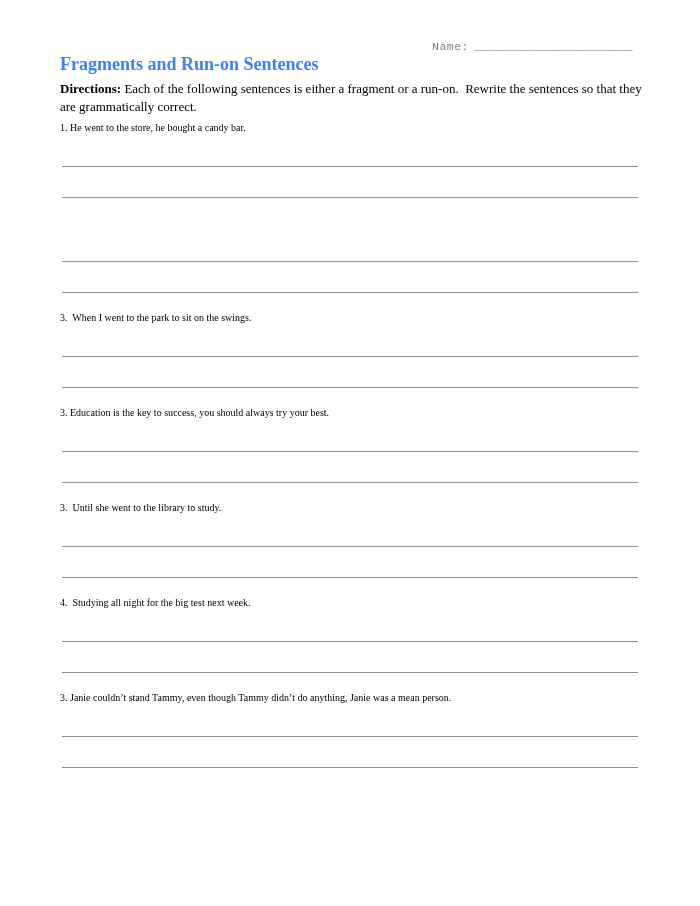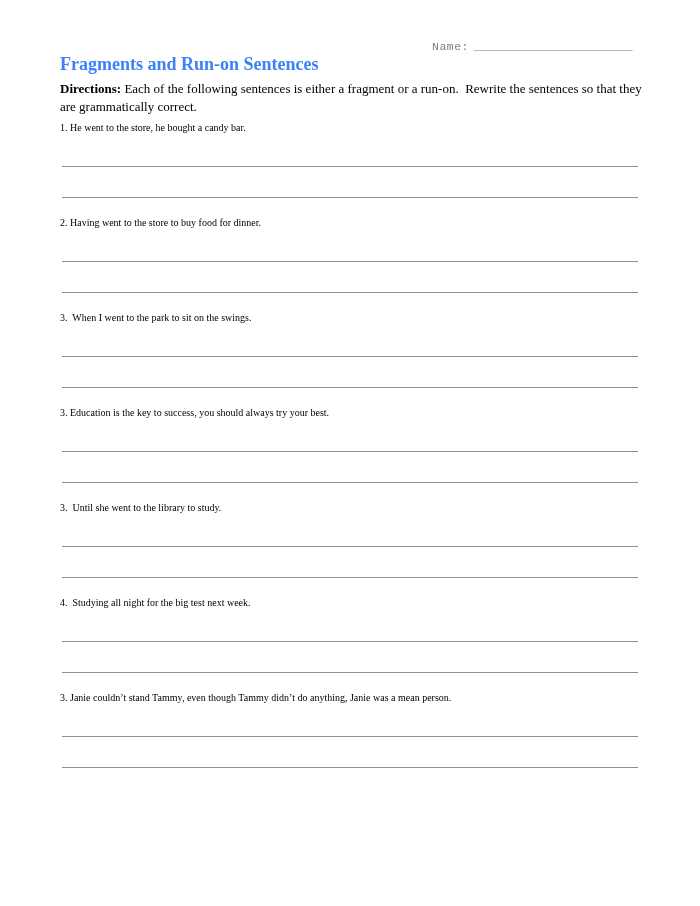--- a/index.html
+++ b/index.html
@@ -95,21 +95,20 @@
 
   <div class="questions">
 
     <div class="question">
       <p class="q-text">1. He went to the store, he bought a candy bar.</p>
       <div class="answer-line first"></div>
       <div class="answer-line second"></div>
     </div>
 
     <div class="question">
-      <p class="q-text">2. Having went to the store to buy food for dinner.</p>
       <div class="answer-line first"></div>
       <div class="answer-line second"></div>
     </div>
 
     <div class="question">
       <p class="q-text">3.  When I went to the park to sit on the swings.</p>
       <div class="answer-line first"></div>
       <div class="answer-line second"></div>
     </div>
 

